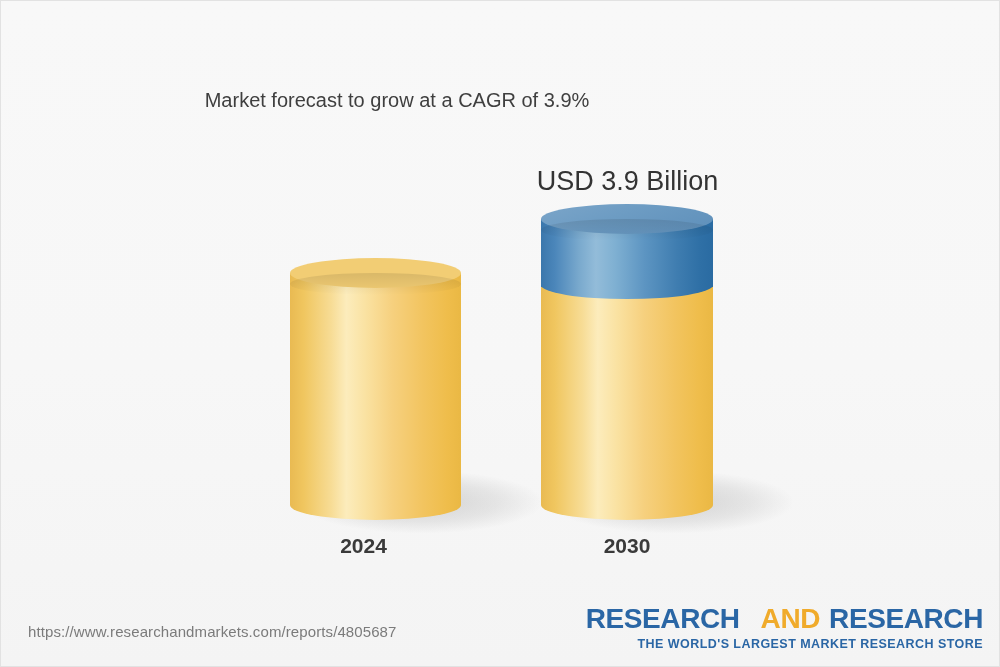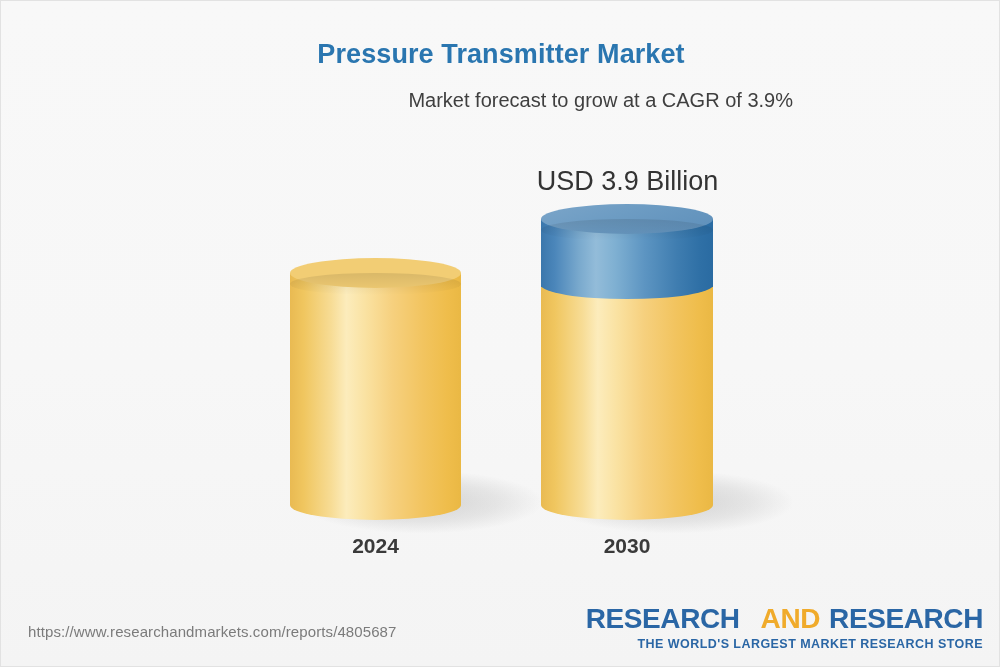--- a/index.html
+++ b/index.html
@@ -31,21 +31,21 @@
     font-size: 27px;
     font-weight: bold;
     color: #2a76b0;
     letter-spacing: 0.1px;
   }
   .chart-subtitle {
     position: absolute;
     top: 88px;
     left: 0;
     width: 792px;
-    text-align: right;
+    text-align: center;
     font-size: 20px;
     font-weight: normal;
     color: #3f3f3f;
   }
 
   
   .plot {
     position: absolute;
     left: 0;
     top: 0;
@@ -175,39 +175,38 @@
     letter-spacing: 0.45px;
     color: #2a66a5;
     white-space: nowrap;
   }
 </style>
 </head>
 <body>
 
 <div id="canvas">
 
-  <div class="chart-title">Pressure Transmitter Market</div>
 
   <div class="chart-subtitle">Market forecast to grow at a CAGR of 3.9%</div>
 
   <div class="plot">
 
 
     <div class="cyl-group">
       <div class="cyl-shadow" style="left:300px; top:470px; width:240px; height:62px;"></div>
 
       <div class="cyl-body body-yellow" style="left:289px; top:272px; width:171px; height:232px;"></div>
 
       <div class="cap-bottom cap-bottom-yellow" style="left:289px; top:489px; width:171px; height:30px;"></div>
 
       <div class="cap-top cap-top-yellow" style="left:289px; top:257px; width:171px; height:30px;"></div>
       <div class="rim-shade" style="left:289px; top:272px; width:171px; height:22px;"></div>
     </div>
 
-    <div class="cat-label" style="left:289px; top:533px; width:171px;">2024</div>
+    <div class="cat-label" style="left:277px; top:533px; width:171px;">2024</div>
 
     <div class="value-label" style="left:511px; top:165px; width:231px;">USD 3.9 Billion</div>
 
     <div class="cyl-group">
       <div class="cyl-shadow" style="left:551px; top:470px; width:240px; height:62px;"></div>
 
       <div class="cyl-body body-yellow" style="left:540px; top:283px; width:172px; height:221px;"></div>
       <div class="cap-bottom cap-bottom-yellow" style="left:540px; top:489px; width:172px; height:30px;"></div>
 
       <div class="cyl-body body-blue" style="left:540px; top:218px; width:172px; height:68px;"></div>

